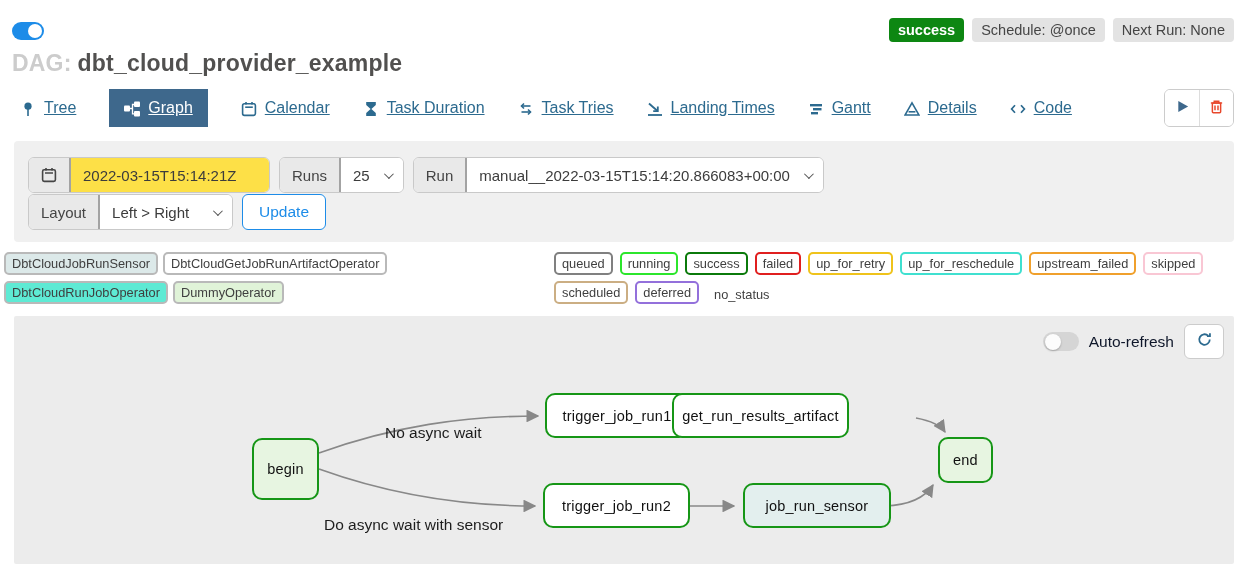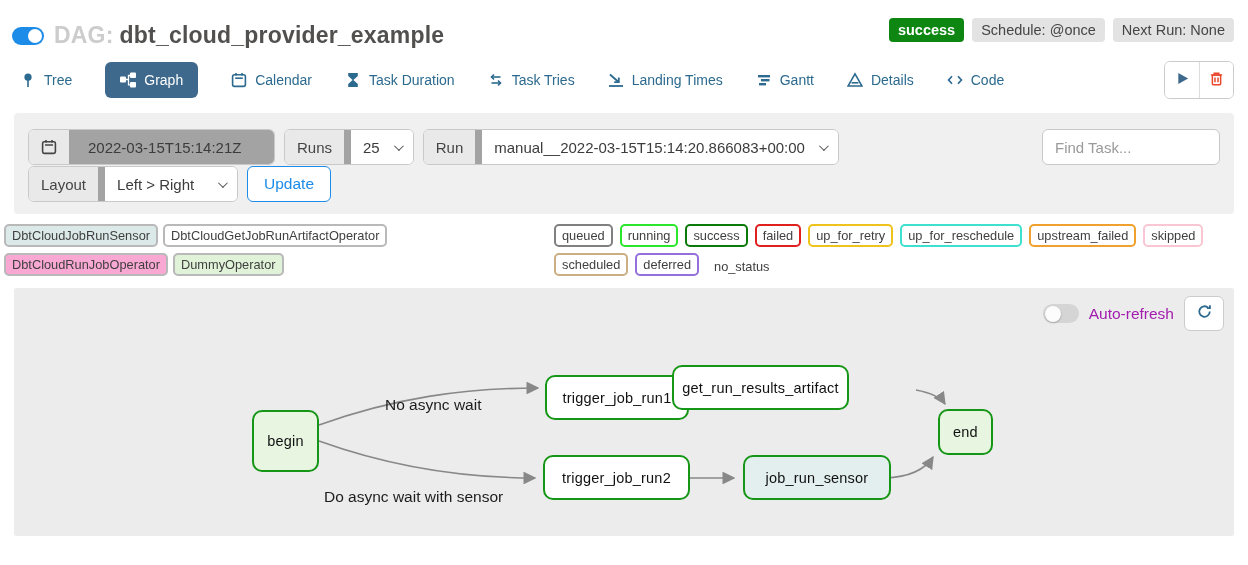--- a/index.html
+++ b/index.html
@@ -2,60 +2,60 @@
 <html><head>
 <meta charset="utf-8">
 <style>
   * { margin:0; padding:0; box-sizing:border-box; }
   html,body { width:1248px; height:565px; background:#fff; overflow:hidden;
     font-family:"Liberation Sans", sans-serif; color:#51504f; }
 
   
   .header { display:flex; align-items:flex-start; justify-content:space-between;
     padding:16px 14px 6px 12px; }
-  .title-row { display:flex; align-items:center; gap:10px; margin-top:6px; }
+  .title-row { display:flex; align-items:flex-start; gap:10px; margin-top:6px;flex-direction:column; }
   .toggle { width:32px; height:18px; border-radius:9px; background:#1d8ce8;
     position:relative; cursor:pointer; flex:0 0 auto; }
   .toggle .knob { position:absolute; top:2px; right:2px; width:14px; height:14px;
     border-radius:50%; background:#fff; }
   .dag-title { font-size:23px; font-weight:bold; color:#51504f; letter-spacing:.2px; }
   .dag-title .prefix { color:#ccc; margin-right:6px; }
   .header-badges { display:flex; gap:8px; margin-top:2px; }
   .hbadge { font-size:14.5px; padding:4px 9px; border-radius:4px; background:#e3e3e3;
     color:#454545; white-space:nowrap; }
   .hbadge.success { background:#0d8712; color:#fff; font-weight:bold; }
 
   
   .tabbar-row { display:flex; align-items:center; justify-content:space-between;
     padding:6px 14px 10px 20px; }
   .tabbar { display:flex; align-items:center; gap:33px; }
-  .tab { display:flex; align-items:flex-end; gap:8px; font-size:14px; color:#2c6a8f;
-    cursor:pointer; white-space:nowrap; }
+  .tab { display:flex; align-items:flex-end; gap:8px; font-size:16px; color:#2c6a8f;
+    cursor:pointer; white-space:nowrap;text-decoration:underline; }
   .tab .ticon { width:16px; height:16px; display:inline-flex; }
   .tab .ticon svg { width:16px; height:16px; }
-  .tab.active { background:#3e688c; color:#fff; border-radius:6px; padding:10px 15px; }
+  .tab.active { background:#3e688c; color:#fff; border-radius:0; padding:10px 15px; }
   .actions { display:flex; border:1px solid #ccc; border-radius:6px; overflow:hidden;
     background:#fff; }
   .action-btn { width:34px; height:36px; display:flex; align-items:center;
     justify-content:center; cursor:pointer; background:#fff; }
   .action-btn + .action-btn { border-left:1px solid #ddd; }
   .action-btn svg { width:15px; height:15px; }
 
   
   .filter-panel { margin:4px 14px 0 14px; background:#f0f0f0; border-radius:4px;
     padding:16px 14px 12px 14px; }
   .frow { display:flex; align-items:center; }
   .frow + .frow { margin-top:1px; }
   .group { display:flex; align-items:stretch; height:36px; border:1px solid #c9c9c9;
     border-radius:6px; overflow:hidden; background:#fff; }
   .addon { background:#e9e9e9; display:flex; align-items:center; padding:0 12px;
-    font-size:15px; color:#454545; border-right:7px solid #a3a3a3; }
+    font-size:15px; color:#454545; border-right:2px solid #a3a3a3; }
   .addon svg { width:16px; height:16px; }
   .tinput { border:none; outline:none; font-size:15px; color:#3c3c3c; padding:0 12px;
-    font-family:"Liberation Sans", sans-serif; background:#a3a3a3; }
+    font-family:"Liberation Sans", sans-serif; background:#fde047; }
   .fselect { display:flex; align-items:center; gap:14px; padding:0 12px; font-size:15px;
     color:#3c3c3c; background:#fff; cursor:pointer; white-space:nowrap; }
   .chev { width:7px; height:7px; border-right:1.6px solid #555; border-bottom:1.6px solid #555;
     transform:rotate(45deg) translateY(-2px); flex:0 0 auto; }
   .spacer8 { width:9px; } .spacer-flex { flex:1; }
   .find-task { height:36px; width:178px; border:1px solid #c9c9c9; border-radius:6px;
     padding:0 12px; font-size:15px; outline:none; color:#3c3c3c;
     font-family:"Liberation Sans", sans-serif; }
   .find-task::placeholder { color:#9a9a9a; }
   .update-btn { height:36px; margin-left:9px; padding:0 16px; font-size:15.5px;
@@ -72,21 +72,21 @@
 
   
   .graph-panel { position:relative; margin:6px 14px 0 14px; height:248px;
     background:#ececec; border-radius:2px; }
   .graph-toolbar { position:absolute; top:8px; right:10px; display:flex; align-items:center;
     gap:10px; }
   .ar-toggle { width:36px; height:19px; border-radius:10px; background:#d5d5d5;
     position:relative; cursor:pointer; }
   .ar-toggle .knob { position:absolute; top:1.5px; left:2px; width:16px; height:16px;
     border-radius:50%; background:#fcfcfc; box-shadow:0 1px 2px rgba(0,0,0,.25); }
-  .ar-label { font-size:15.5px; color:#a21caf; }
+  .ar-label { font-size:15.5px; color:#0f172a; }
   .refresh-btn { width:40px; height:35px; background:#fff; border:1px solid #ccc;
     border-radius:6px; display:flex; align-items:center; justify-content:center;
     cursor:pointer; }
   .refresh-btn svg { width:15px; height:15px; }
   .node { position:absolute; border:2.5px solid #169616; border-radius:10px;
     display:flex; align-items:center; justify-content:center; font-size:14.5px;
     color:#111; cursor:pointer; letter-spacing:.2px; }
   .edge-label { position:absolute; font-size:15.5px; color:#1d1d1d; white-space:nowrap; }
   .edges { position:absolute; left:0; top:0; width:100%; height:100%; }
 </style>
@@ -245,39 +245,38 @@
     </div>
     <span class="spacer8"></span>
     <div class="group">
       <div class="addon">Run</div>
       <div class="fselect">
         <span>manual__2022-03-15T15:14:20.866083+00:00</span>
         <span class="chev"></span>
       </div>
     </div>
     <span class="spacer-flex"></span>
-    <input class="find-task" placeholder="Find Task..." style="">
   </div>
   <div class="frow">
     <div class="group">
       <div class="addon">Layout</div>
       <div class="fselect" style="min-width:132px; justify-content:space-between">
         <span>Left &gt; Right</span>
         <span class="chev"></span>
       </div>
     </div>
     <button class="update-btn">Update</button>
   </div>
 </div>
 
 <div class="legend">
   <div class="legend-ops">
       <span class="lbadge" style="background: rgb(220, 233, 233);">DbtCloudJobRunSensor</span>
       <span class="lbadge" style="background: rgb(255, 255, 255);">DbtCloudGetJobRunArtifactOperator</span>
-      <span class="lbadge" style="background: #f9a8d4;">DbtCloudRunJobOperator</span>
+      <span class="lbadge" style="background: #5eead4;">DbtCloudRunJobOperator</span>
       <span class="lbadge" style="background: rgb(224, 243, 216);">DummyOperator</span>
     </div>
   <div class="legend-sts">
       <span class="lbadge" style="border-color: rgb(128, 128, 128);">queued</span>
       <span class="lbadge" style="border-color: rgb(44, 230, 44);">running</span>
       <span class="lbadge" style="border-color: rgb(11, 122, 11);">success</span>
       <span class="lbadge" style="border-color: rgb(224, 31, 31);">failed</span>
       <span class="lbadge" style="border-color: rgb(239, 195, 27);">up_for_retry</span>
       <span class="lbadge" style="border-color: rgb(64, 224, 208);">up_for_reschedule</span>
       <span class="lbadge" style="border-color: rgb(240, 160, 44);">upstream_failed</span>
@@ -313,21 +312,21 @@
       <span>
         <svg viewBox="0 0 16 16" fill="none" stroke="#2c6a8f" stroke-width="1.9">
           <path d="M13.6 8a5.6 5.6 0 1 1-1.7-4"></path>
           <path d="M13.8 1.2v3.2h-3.2"></path>
         </svg>
       </span>
     </div>
   </div>
   <div id="nodes-layer">
       <div class="node" style="left: 238px; top: 122px; width: 67px; height: 62px; background: rgb(231, 245, 225);">begin</div>
-      <div class="node" style="left: 531px; top: 87px; width: 144px; height: 45px; background: rgb(255, 255, 255);">trigger_job_run1</div>
+      <div class="node" style="left: 531px; top: 77px; width: 144px; height: 45px; background: rgb(255, 255, 255);">trigger_job_run1</div>
       <div class="node" style="left: 658px; top: 77px; width: 177px; height: 45px; background: rgb(255, 255, 255);">get_run_results_artifact</div>
       <div class="node" style="left: 529px; top: 167px; width: 147px; height: 45px; background: rgb(255, 255, 255);">trigger_job_run2</div>
       <div class="node" style="left: 729px; top: 167px; width: 148px; height: 45px; background: rgb(227, 239, 238);">job_run_sensor</div>
       <div class="node" style="left: 924px; top: 121px; width: 55px; height: 46px; background: rgb(231, 245, 225);">end</div>
     </div>
   <div id="labels-layer">
       <div class="edge-label" style="left: 371px; top: 108px;">No async wait</div>
       <div class="edge-label" style="left: 310px; top: 200px;">Do async wait with sensor</div>
     </div>
 </div>

